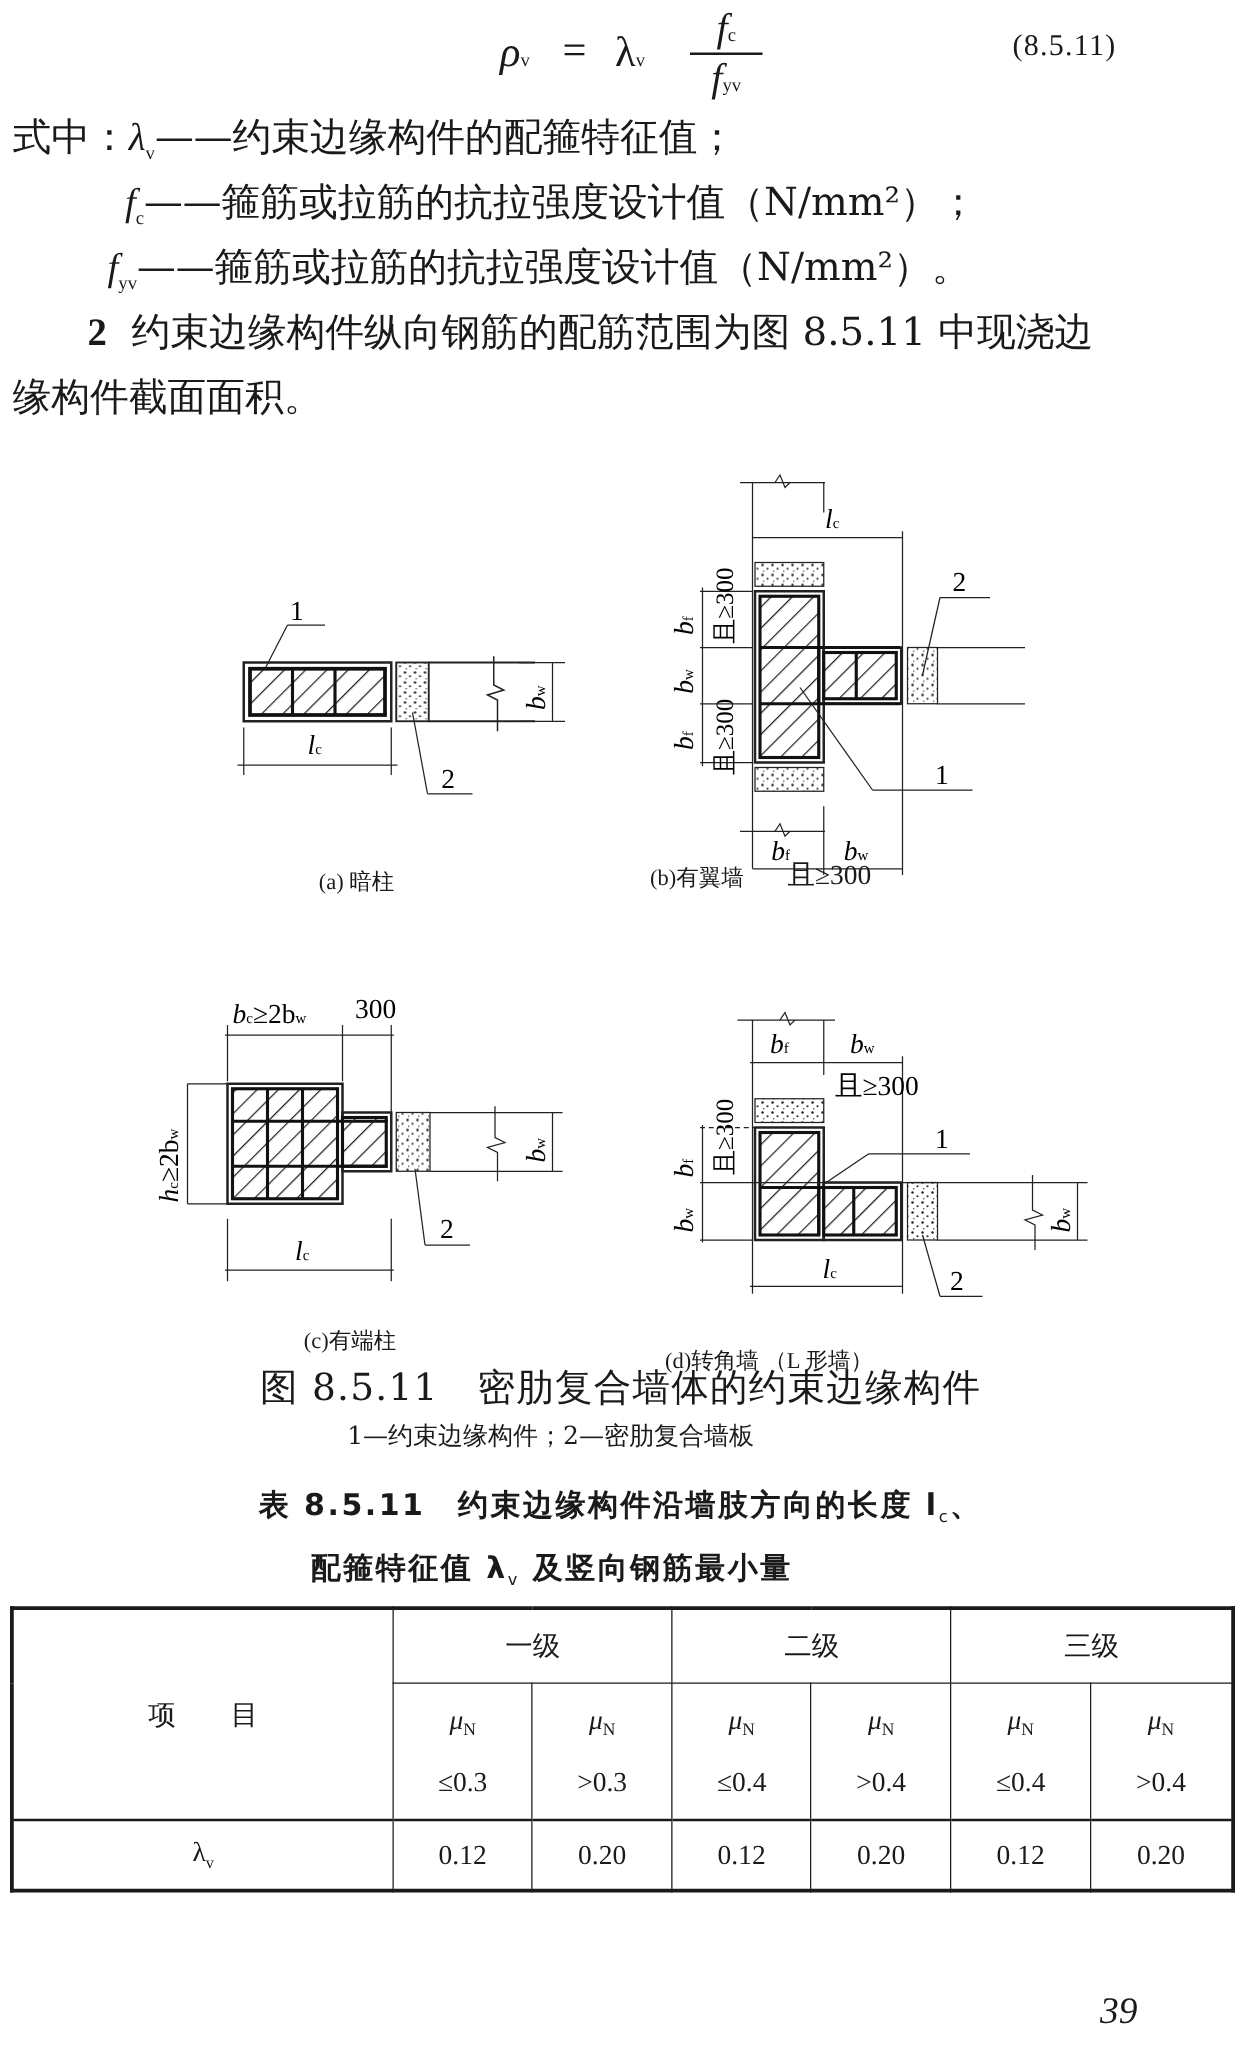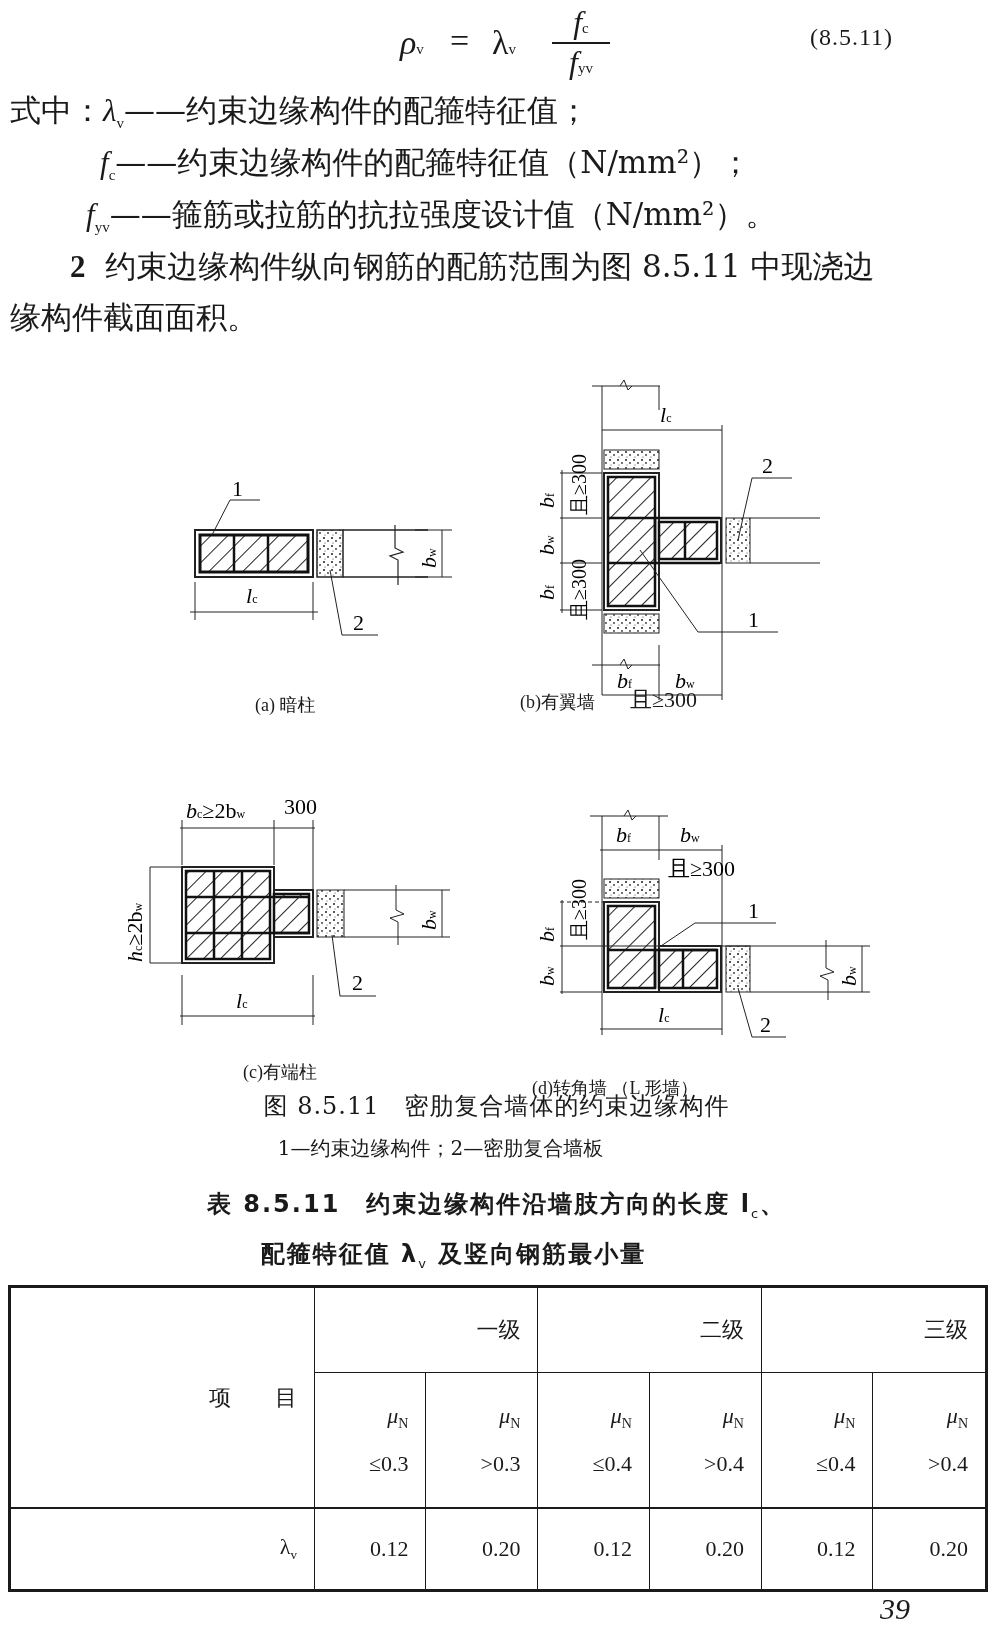--- a/index.html
+++ b/index.html
@@ -23,28 +23,28 @@
   .p3 { left:86px; top:188px; }
   .p4 { left:70px; top:240px; }
   .p5 { left:10px; top:292px;font-family:Liberation Serif, serif; }
   .sym { font-family:"Liberation Serif",serif; font-style:italic; }
   .sym sub { font-size:15px; font-style:normal; }
   .num-bold { font-weight:bold; font-family:"Liberation Serif",serif; }
 
   .diagram { position:absolute; }
   .cap { position:absolute; font-size:18px; white-space:nowrap; font-family:"Liberation Serif",serif; }
 
-  .fig-title { left:0; width:993px; text-align:center; top:1090px; font-size:24px; letter-spacing:1px; }
+  .fig-title { left:0; width:993px; text-align:center; top:1090px; font-size:30px; letter-spacing:1px; }
   .fig-legend { left:0; width:881px; text-align:center; top:1135px; font-size:20px; }
   .tbl-title1 { left:0; width:993px; text-align:center; top:1188px; font-size:24px; font-weight:bold; font-family:"DejaVu Sans","Liberation Sans",sans-serif; letter-spacing:2px; }
-  .tbl-title2 { left:0; width:883px; text-align:center; top:1238px; font-size:24px; font-weight:bold; font-family:"DejaVu Sans","Liberation Sans",sans-serif; letter-spacing:2px;padding-left:12px; }
+  .tbl-title2 { left:0; width:883px; text-align:center; top:1238px; font-size:24px; font-weight:bold; font-family:"DejaVu Sans","Liberation Sans",sans-serif; letter-spacing:2px; }
 
   table.spec { position:absolute; left:8px; top:1285px; width:980px; border-collapse:collapse;
                border:3px solid #1a1a1a; font-family:"Liberation Serif",serif; }
-  table.spec td { border:1px solid #1a1a1a; text-align:right; font-size:22px; padding:17px; }
+  table.spec td { border:1px solid #1a1a1a; text-align:center; font-size:22px; padding:4px; }
   table.spec tr.r1 td { height:50px; }
   table.spec tr.r2 td { height:100px; line-height:40px;margin-top:44px; }
   table.spec tr.r3 td { height:46px; border-top:2px solid #1a1a1a; }
   .mu { font-style:italic; font-size:22px; }
   .mu sub { font-style:normal; font-size:14px; }
   .pageno { left:880px; top:1592px; font-size:30px; font-style:italic; font-family:"Liberation Serif",serif; }
 </style>
 </head>
 <body>
 
@@ -57,21 +57,21 @@
     <span class="bar"></span>
     <span class="den"><span>f</span><span style="font-style:normal;font-size:15px">yv</span></span>
   </span>
   <span class="eqno">(8.5.11)</span>
 </div>
 
 <div class="abs para p1">
   <span>式中：</span><span class="sym"><span>λ</span><sub>v</sub></span><span>——约束边缘构件的配箍特征值；</span>
 </div>
 <div class="abs para p2">
-  <span class="sym"><span>f</span><sub>c</sub></span><span>——约束边缘构件的配箍特征值（N/mm²）；</span>
+  <span class="sym"><span>f</span><sub>c</sub></span><span>——箍筋或拉筋的抗拉强度设计值（N/mm²）；</span>
 </div>
 <div class="abs para p3">
   <span class="sym"><span>f</span><sub>yv</sub></span><span>——箍筋或拉筋的抗拉强度设计值（N/mm²）。</span>
 </div>
 <div class="abs para p4">
   <span class="num-bold">2</span>&nbsp;&nbsp;<span>约束边缘构件纵向钢筋的配筋范围为图 8.5.11 中现浇边</span>
 </div>
 <div class="abs para p5">缘构件截面面积。</div>
 
 <svg width="0" height="0" style="position:absolute">

